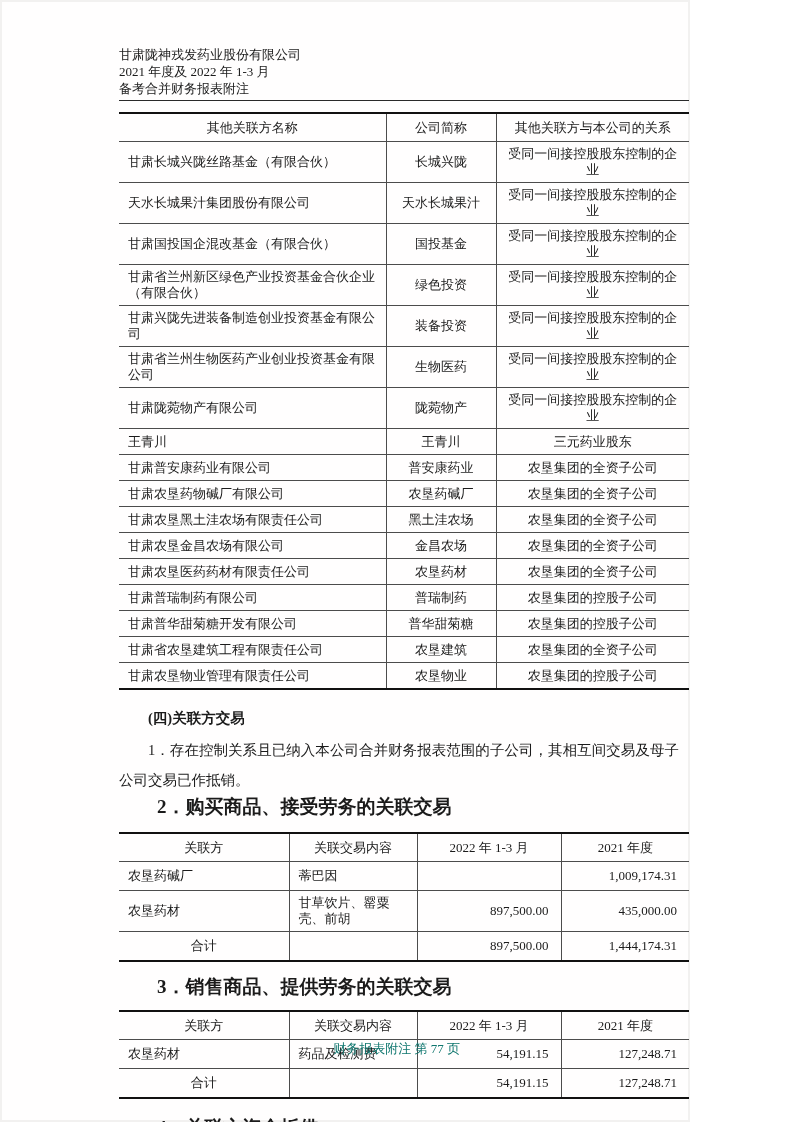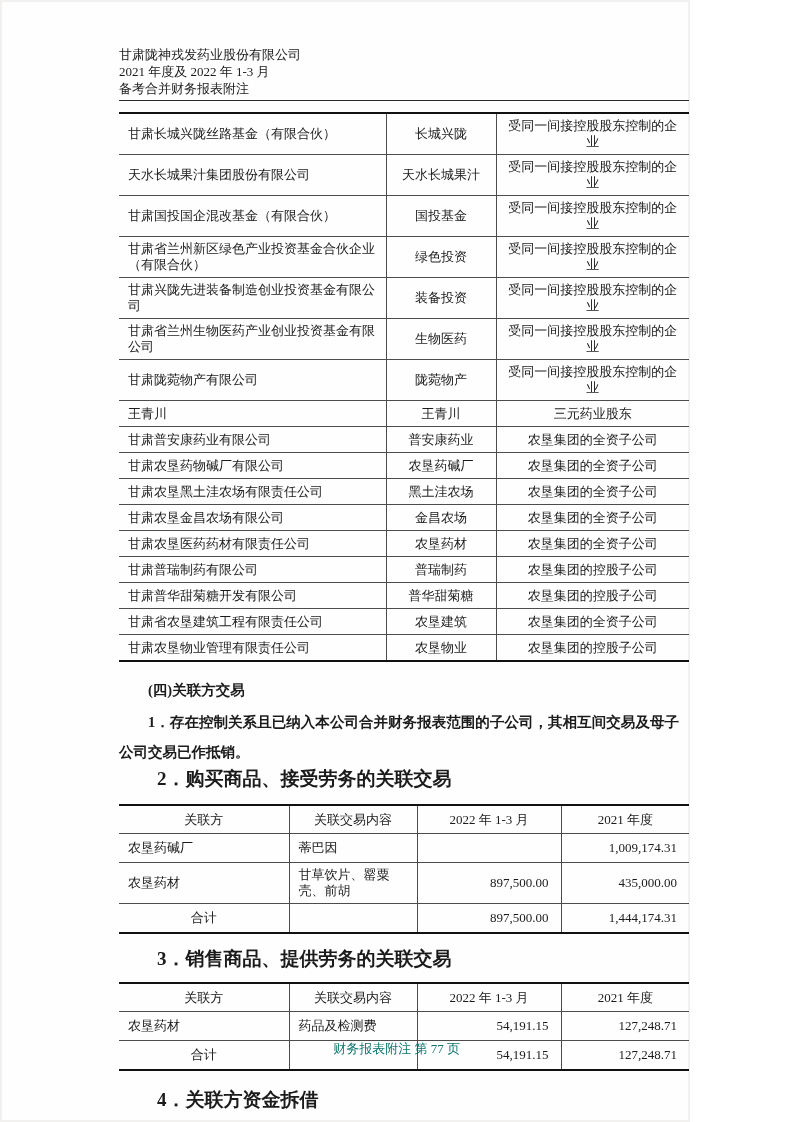--- a/index.html
+++ b/index.html
@@ -58,21 +58,21 @@
   .section-title {
     margin-top: 18px;
     font-size: 14.5px;
     font-weight: bold;
     text-indent: 2em;
     line-height: 20px;
   }
   .para {
     margin: 7px 10px 2px 0;
     font-size: 14.5px;
-    font-weight: bold;
+    font-weight: normal;
     line-height: 30px;
     text-indent: 2em;
     text-align: justify;
   }
   .sub-heading {
     font-size: 19px;
     font-weight: bold;
     text-indent: 2em;
     line-height: 20px;
   }
@@ -104,20 +104,25 @@
     <div class="header-rule"></div>
 
     <table class="tbl t1 tbl-t1">
       <colgroup>
           <col style="width:267px">
           <col style="width:110px">
           <col>
         </colgroup>
       <tbody>
         <tr>
+          <th class="c1">其他关联方名称</th>
+          <th class="c2">公司简称</th>
+          <th class="c3">其他关联方与本公司的关系</th>
+        </tr>
+        <tr>
           <td class="c1">甘肃长城兴陇丝路基金（有限合伙）</td>
           <td class="c2">长城兴陇</td>
           <td class="c3">受同一间接控股股东控制的企业</td>
         </tr>
         <tr>
           <td class="c1">天水长城果汁集团股份有限公司</td>
           <td class="c2">天水长城果汁</td>
           <td class="c3">受同一间接控股股东控制的企业</td>
         </tr>
         <tr>

